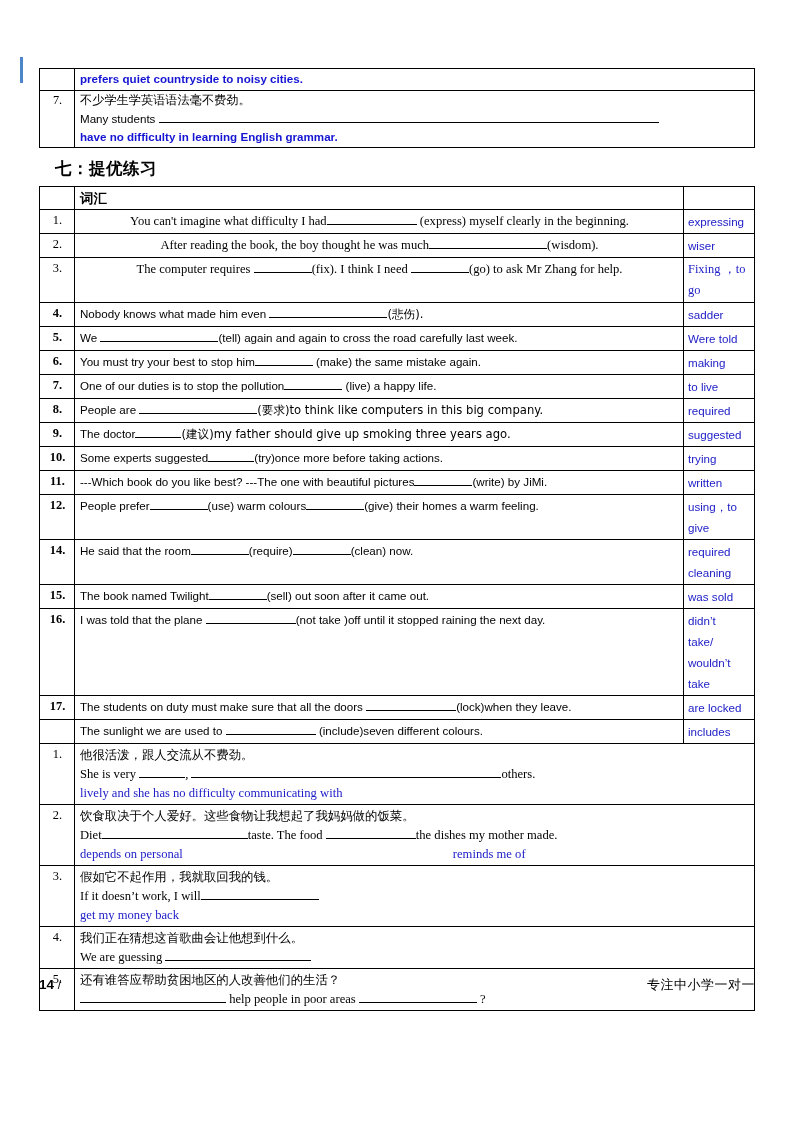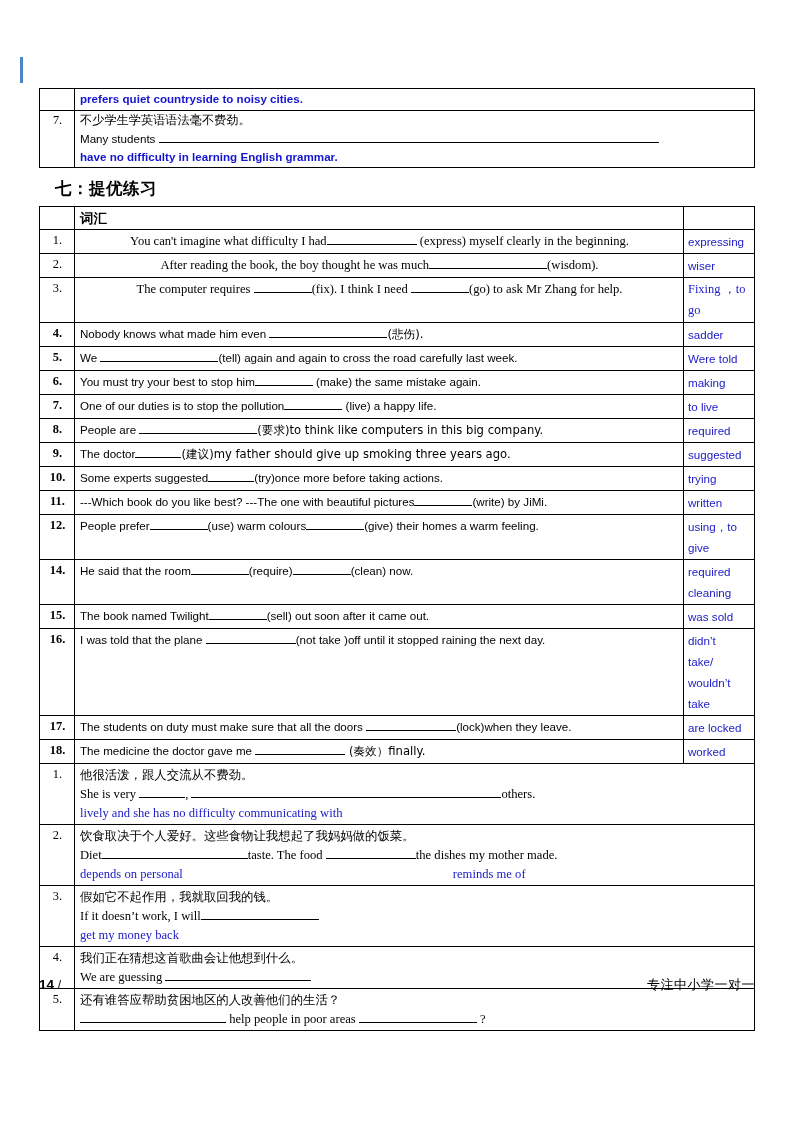--- a/index.html
+++ b/index.html
@@ -29,21 +29,21 @@
     left: 20px;
     top: 57px;
     width: 3px;
     height: 26px;
     background: #4a86c8;
   }
 
   .content {
     position: absolute;
     left: 39px;
-    top: 88px;
+    top: 68px;
     width: 568px;
   }
 
   table.doc {
     border-collapse: collapse;
     width: 716px;
     table-layout: fixed;
   }
   table.doc td {
     border: 1px solid #000000;
@@ -326,26 +326,26 @@
               <span style="display:block">take</span>
             </td>
         </tr>
 
         <tr>
           <td class="num">17.</td>
           <td class="q"><span>The students on duty must make sure that all the doors   </span><span class="fill u-lg"></span><span>(lock)when they leave.</span></td>
           <td class="ans">are locked</td>
         </tr>
 
-        <tr>
-          <td class="num">18.</td>
-          <td class="q"><span>The medicine the doctor gave me </span><span class="fill u-lg"></span><span class="cn" style="font-size:11.6px"> (奏效）finally.</span></td>
-          <td class="ans">worked</td>
-        </tr>
-
+
+        <tr>
+          <td class="num"></td>
+          <td class="q"><span>The sunlight we are used to </span><span class="fill u-lg"></span><span> (include)seven different colours.</span></td>
+          <td class="ans">includes</td>
+        </tr>
 
         <tr>
           <td class="num plain">1.</td>
           <td colspan="2">
             <div class="tr-cn">他很活泼，跟人交流从不费劲。</div>
             <div class="tr-en"><span>She is very </span><span class="fill u-sm"></span><span>, </span><span class="fill u-huge"></span><span>others.</span></div>
             <div class="tr-ans">lively and she has no difficulty communicating with</div>
           </td>
         </tr>
 

